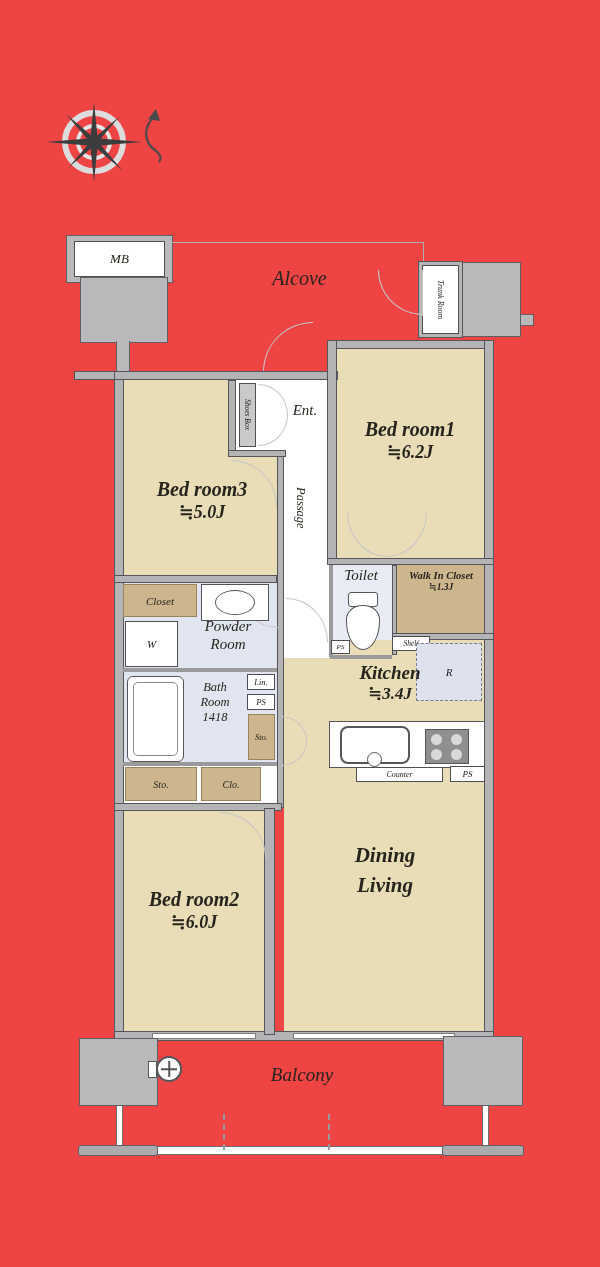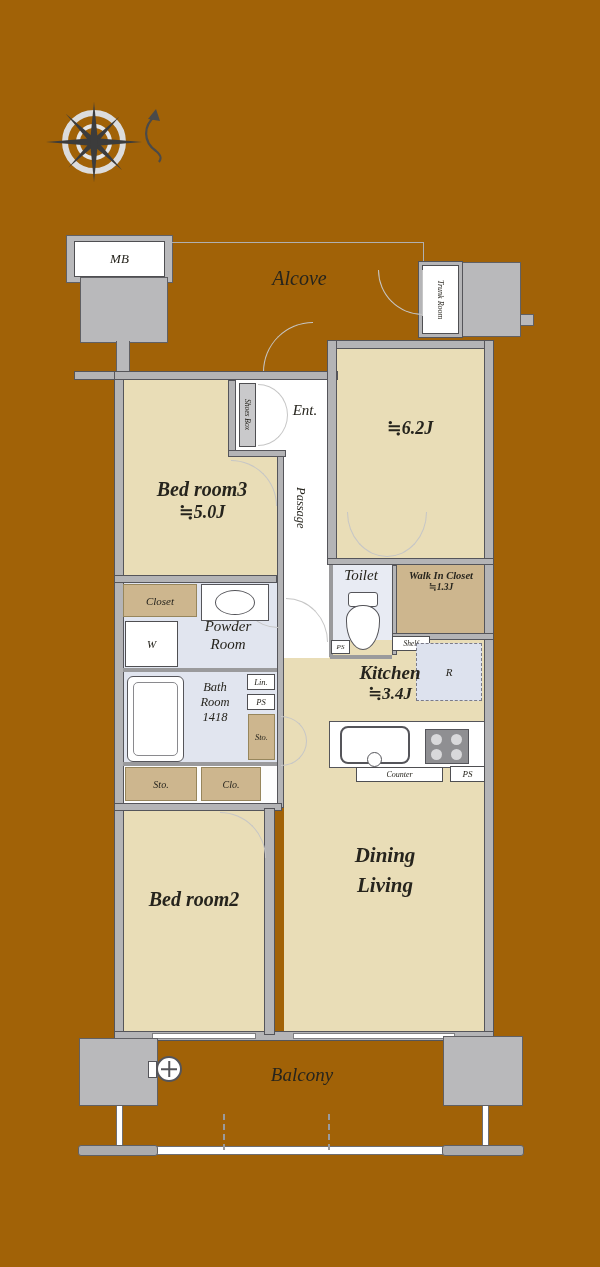--- a/index.html
+++ b/index.html
@@ -1,16 +1,16 @@
 <!DOCTYPE html>
 <html><head>
 <meta charset="utf-8">
 <style>
   html,body{margin:0;padding:0;background:#ffffff;}
-  .plan{position:relative;width:600px;height:1267px;background:#a16207;overflow:hidden;
+  .plan{position:relative;width:600px;height:1267px;background:#ef4444;overflow:hidden;
         font-family:"Liberation Serif","DejaVu Serif",serif;color:#26241d;}
   .abs{position:absolute;}
   .wall{position:absolute;background:#b4b4b6;border:1px solid #55555a;box-sizing:border-box;}
   .pillar{position:absolute;background:#b9b9bb;border:1px solid #606064;box-sizing:border-box;}
   .thin{position:absolute;background:#9a9a9c;}
   .floor{position:absolute;}
   .beige{background:#e9ddb7;}
   .wet{background:#e1e5ef;}
   .tanfill{background:#cdb68e;}
   .lbl{position:absolute;font-style:italic;text-align:center;line-height:1.18;color:#26241d;}
@@ -121,28 +121,30 @@
   <div class="arc arc-tr" style="left:258px;top:384px;width:30px;height:31px;"></div>
   <div class="arc arc-br" style="left:258px;top:415px;width:30px;height:31px;"></div>
   <div class="lbl" style="left:281px;top:402px;width:48px;font-size:15px;">
     <span>Ent.</span>
   </div>
   <div class="lbl vtext" style="left:293px;top:460px;height:95px;font-size:12.5px;">
     <span>Passage</span>
   </div>
 
   <div class="lbl b600" style="left:337px;top:418px;width:146px;font-size:20px;">
+    <div>Bed room1</div>
     <div style="font-size:18px;">≒6.2J</div>
   </div>
   <div class="lbl b600" style="left:126px;top:478px;width:152px;font-size:20px;">
     <div>Bed room3</div>
     <div style="font-size:18px;">≒5.0J</div>
   </div>
   <div class="lbl b600" style="left:120px;top:888px;width:148px;font-size:20px;">
     <div>Bed room2</div>
+    <div style="font-size:18px;">≒6.0J</div>
   </div>
   <div class="lbl b600" style="left:320px;top:840px;width:130px;font-size:21px;line-height:1.45;">
     <div>Dining</div>
     <div>Living</div>
   </div>
 
   <div class="arc arc-tr" style="left:231px;top:460px;width:46px;height:46px;"></div>
   <div class="arc arc-bl" style="left:347px;top:512px;width:40px;height:45px;"></div>
   <div class="arc arc-br" style="left:387px;top:512px;width:40px;height:45px;"></div>
   <div class="arc arc-bl" style="left:238px;top:586px;width:40px;height:42px;"></div>

